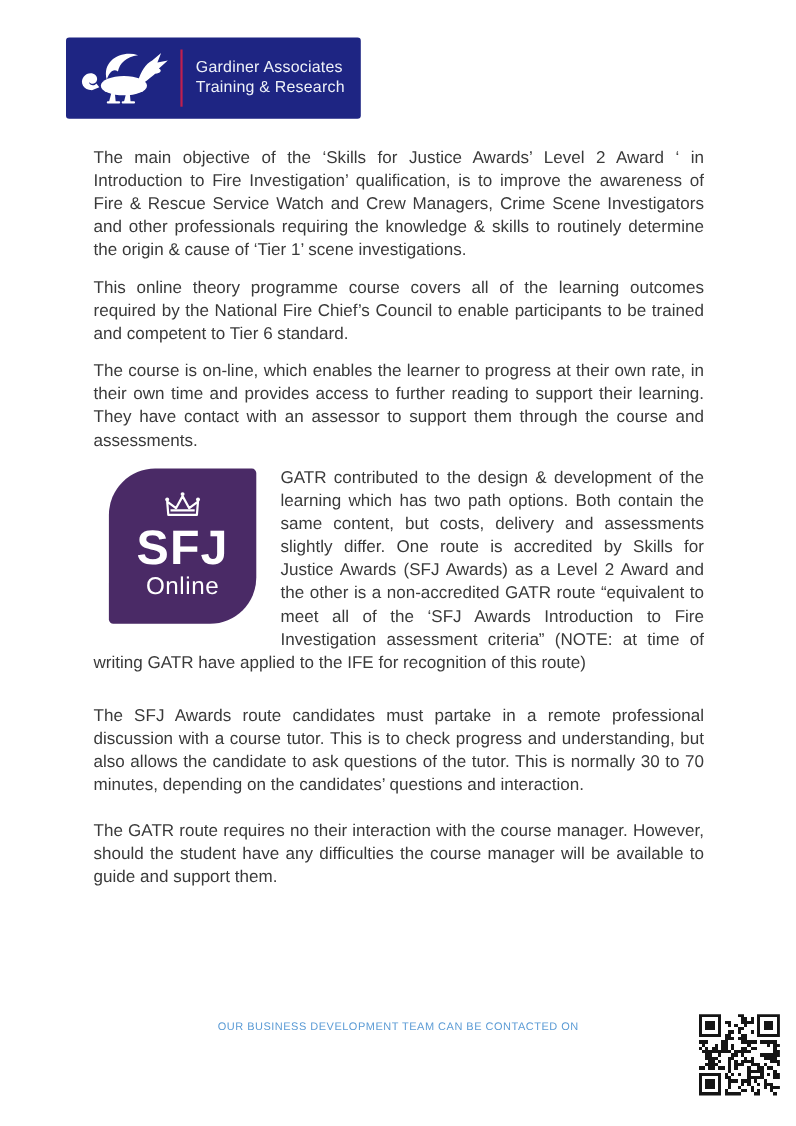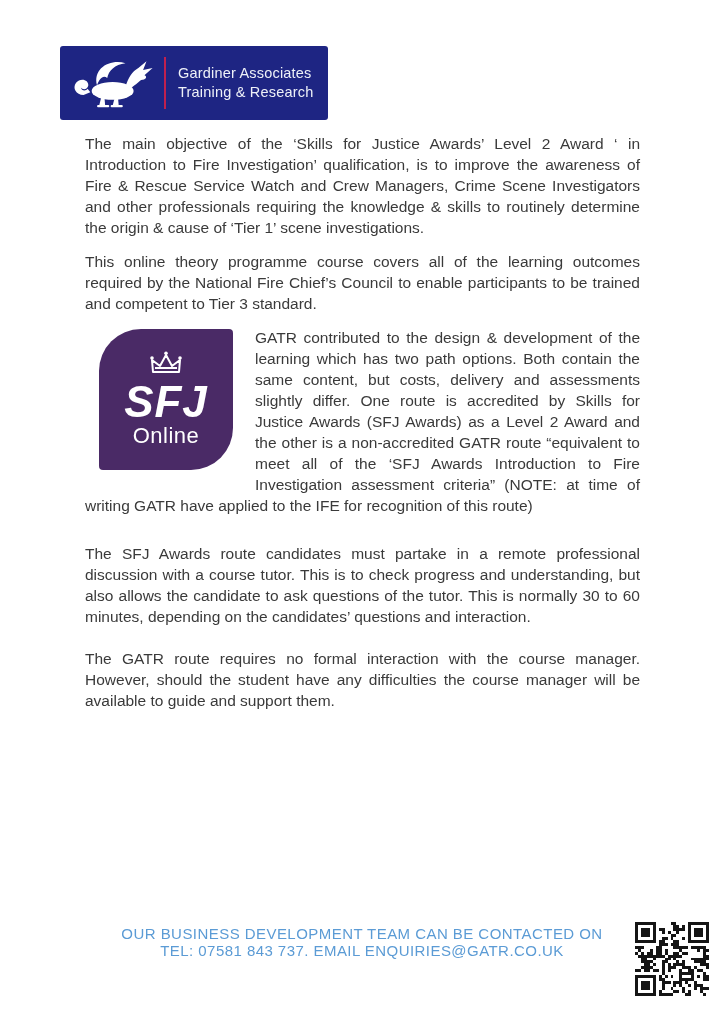--- a/index.html
+++ b/index.html
@@ -29,21 +29,21 @@
     flex:1;
     padding-top:16px;
     text-align:center;
     color:var(--title-blue);
     font-size:19px;
     line-height:29px;
     font-weight:600;
   }
   .gatr-logo{
     width:268px;height:74px;
-    margin-top:20px;
+    margin-top:8px;
     background:var(--logo-navy);
     border-radius:3px;
     display:flex;align-items:center;
     padding:0 12px 0 10px;
     flex-shrink:0;
   }
   .dragon{width:88px;flex-shrink:0;display:block;}
   .logo-divider{
     width:2px;height:52px;
     background:var(--logo-divider-red);
@@ -73,35 +73,35 @@
     margin:2px 22px 6px 14px;
     background:var(--sfj-purple);
     border-radius:42px 4px 42px 4px;
     display:flex;flex-direction:column;
     align-items:center;justify-content:center;
     color:#fff;
   }
   .crown{display:block;width:38px;margin-bottom:1px;}
   .sfj-acronym{
     font-size:44px;font-weight:bold;
-    line-height:42px;letter-spacing:1px;font-style:italic;
+    line-height:42px;letter-spacing:1px;
   }
   .sfj-word{
     font-size:22px;font-weight:400;
     line-height:26px;letter-spacing:.5px;
   }
   .gap-top{margin-top:27px;}
   .gap-top2{margin-top:21px;}
   
   .footer{
     position:absolute;
     top:926px;left:0;right:0;
     text-align:center;
     color:var(--footer-blue);
-    font-size:15px;
+    font-size:10px;
     line-height:16.5px;
     letter-spacing:.45px;
     font-weight:500;
   }
   .qr{
     position:absolute;
     top:922px;right:15px;
     width:74px;height:74px;
   }
   .qr svg{display:block;width:74px;height:74px;}
@@ -131,21 +131,22 @@
       <span class="logo-divider"></span>
       <span class="logo-text">
         <span>Gardiner Associates</span>
         <span>Training &amp; Research</span>
       </span>
     </div>
   </div>
 
   <div class="content">
     <p>The main objective of the ‘Skills for Justice Awards’ Level 2 Award ‘ in Introduction to Fire Investigation’ qualification, is to improve the awareness of Fire &amp; Rescue Service Watch and Crew Managers, Crime Scene Investigators and other professionals requiring the knowledge &amp; skills to routinely determine the origin &amp; cause of ‘Tier 1’ scene investigations.</p>
-    <p>This online theory programme course covers all of the learning outcomes required by the National Fire Chief’s Council to enable participants to be trained and competent to Tier 3 standard.</p>
+    <p>This online theory programme course covers all of the learning outcomes required by the National Fire Chief’s Council to enable participants to be trained and competent to Tier 6 standard.</p>
+    <p>The course is on-line, which enables the learner to progress at their own rate, in their own time and provides access to further reading to support their learning. They have contact with an assessor to support them through the course and assessments.</p>
 
     <div class="sfj-block">
       <div class="sfj-logo">
         <span class="crown">
           <svg viewBox="0 0 38 24" xmlns="http://www.w3.org/2000/svg">
             <g stroke="#ffffff" stroke-width="2" fill="none" stroke-linejoin="round">
               <path d="M6 21 L5 9 L13 15 L19 4 L25 15 L33 9 L32 21 Z"></path>
               <path d="M8 17 L30 17"></path>
             </g>
             <g fill="#ffffff">
@@ -154,27 +155,26 @@
               <circle cx="33" cy="7" r="1.8"></circle>
             </g>
           </svg>
         </span>
         <span class="sfj-acronym">SFJ</span>
         <span class="sfj-word">Online</span>
       </div>
       <p class="sfj-para">GATR contributed to the design &amp; development of the learning which has two path options. Both contain the same content, but costs, delivery and assessments slightly differ. One route is accredited by Skills for Justice Awards (SFJ Awards) as a Level 2 Award and the other is a non-accredited GATR route “equivalent to meet all of the ‘SFJ Awards Introduction to Fire Investigation assessment criteria” (NOTE: at time of writing GATR have applied to the IFE for recognition of this route)</p>
     </div>
 
-    <p class="gap-top">The SFJ Awards route candidates must partake in a remote professional discussion with a course tutor. This is to check progress and understanding, but also allows the candidate to ask questions of the tutor. This is normally 30 to 60 minutes, depending on the candidates’ questions and interaction.</p>
-    <p class="gap-top2">The GATR route requires no formal interaction with the course manager. However, should the student have any difficulties the course manager will be available to guide and support them.</p>
+    <p class="gap-top">The SFJ Awards route candidates must partake in a remote professional discussion with a course tutor. This is to check progress and understanding, but also allows the candidate to ask questions of the tutor. This is normally 30 to 70 minutes, depending on the candidates’ questions and interaction.</p>
+    <p class="gap-top2">The GATR route requires no their interaction with the course manager. However, should the student have any difficulties the course manager will be available to guide and support them.</p>
   </div>
 
   <div class="footer">
     <div>OUR BUSINESS DEVELOPMENT TEAM CAN BE CONTACTED ON</div>
-    <div>TEL: 07581 843 737. EMAIL ENQUIRIES@GATR.CO.UK</div>
   </div>
 
   <div class="qr" id="qr">
       <svg viewBox="0 0 25 25" shape-rendering="crispEdges" xmlns="http://www.w3.org/2000/svg">
         <rect width="25" height="25" fill="#ffffff"></rect>
         <rect x="12" y="0" width="1" height="1" fill="#151515"></rect>
         <rect x="13" y="0" width="1" height="1" fill="#151515"></rect>
         <rect x="13" y="1" width="1" height="1" fill="#151515"></rect>
         <rect x="14" y="1" width="1" height="1" fill="#151515"></rect>
         <rect x="16" y="1" width="1" height="1" fill="#151515"></rect>

